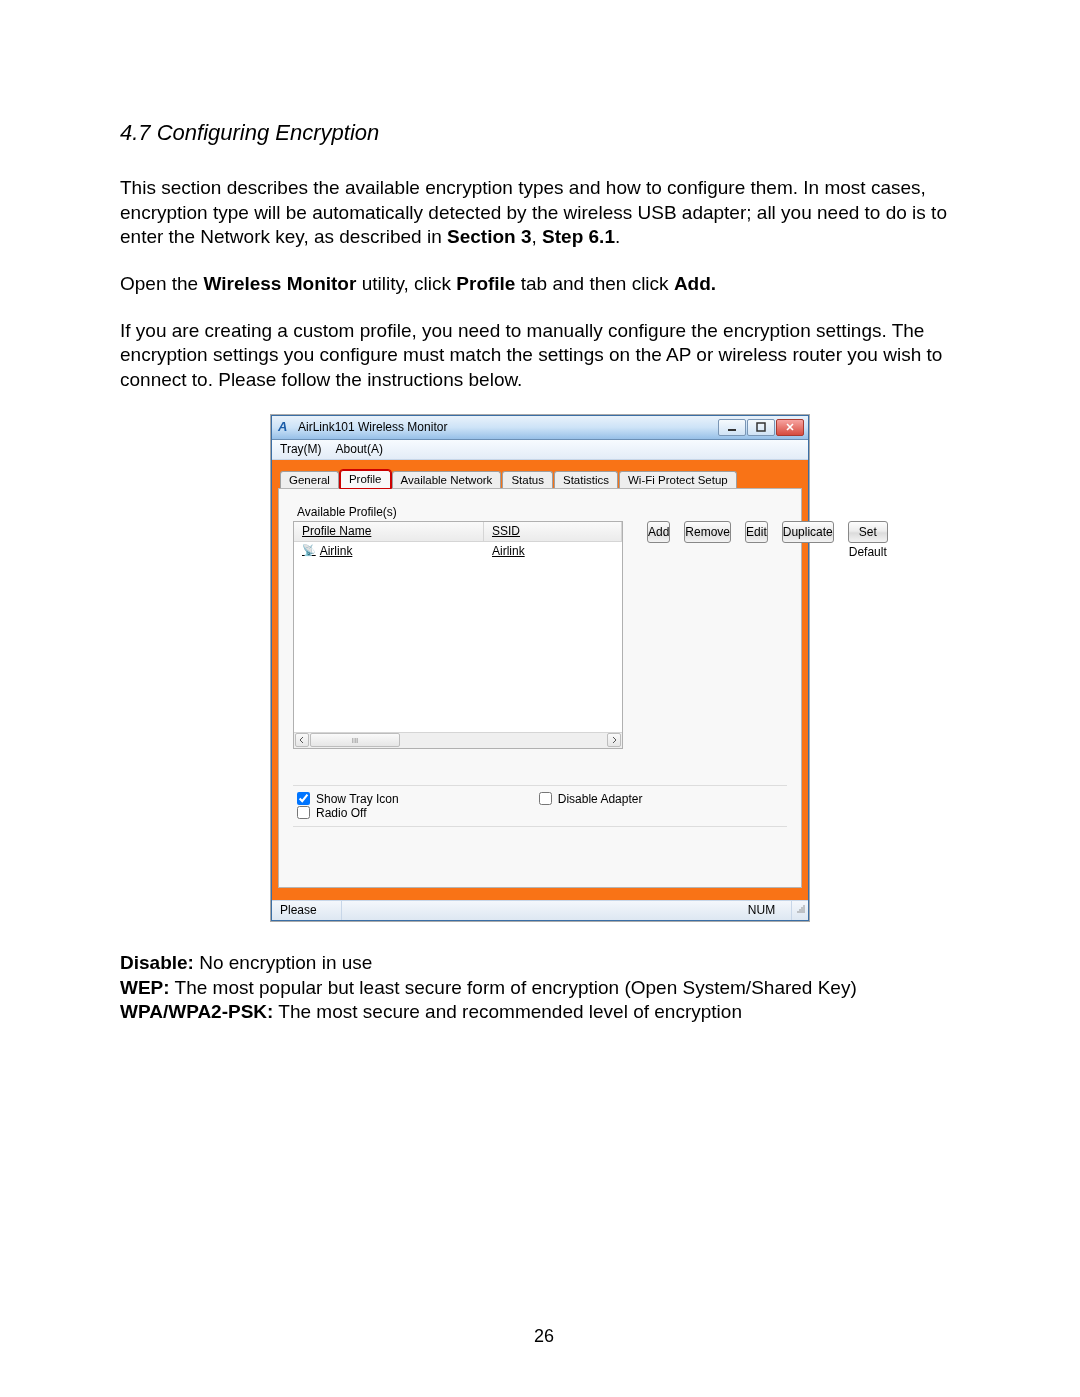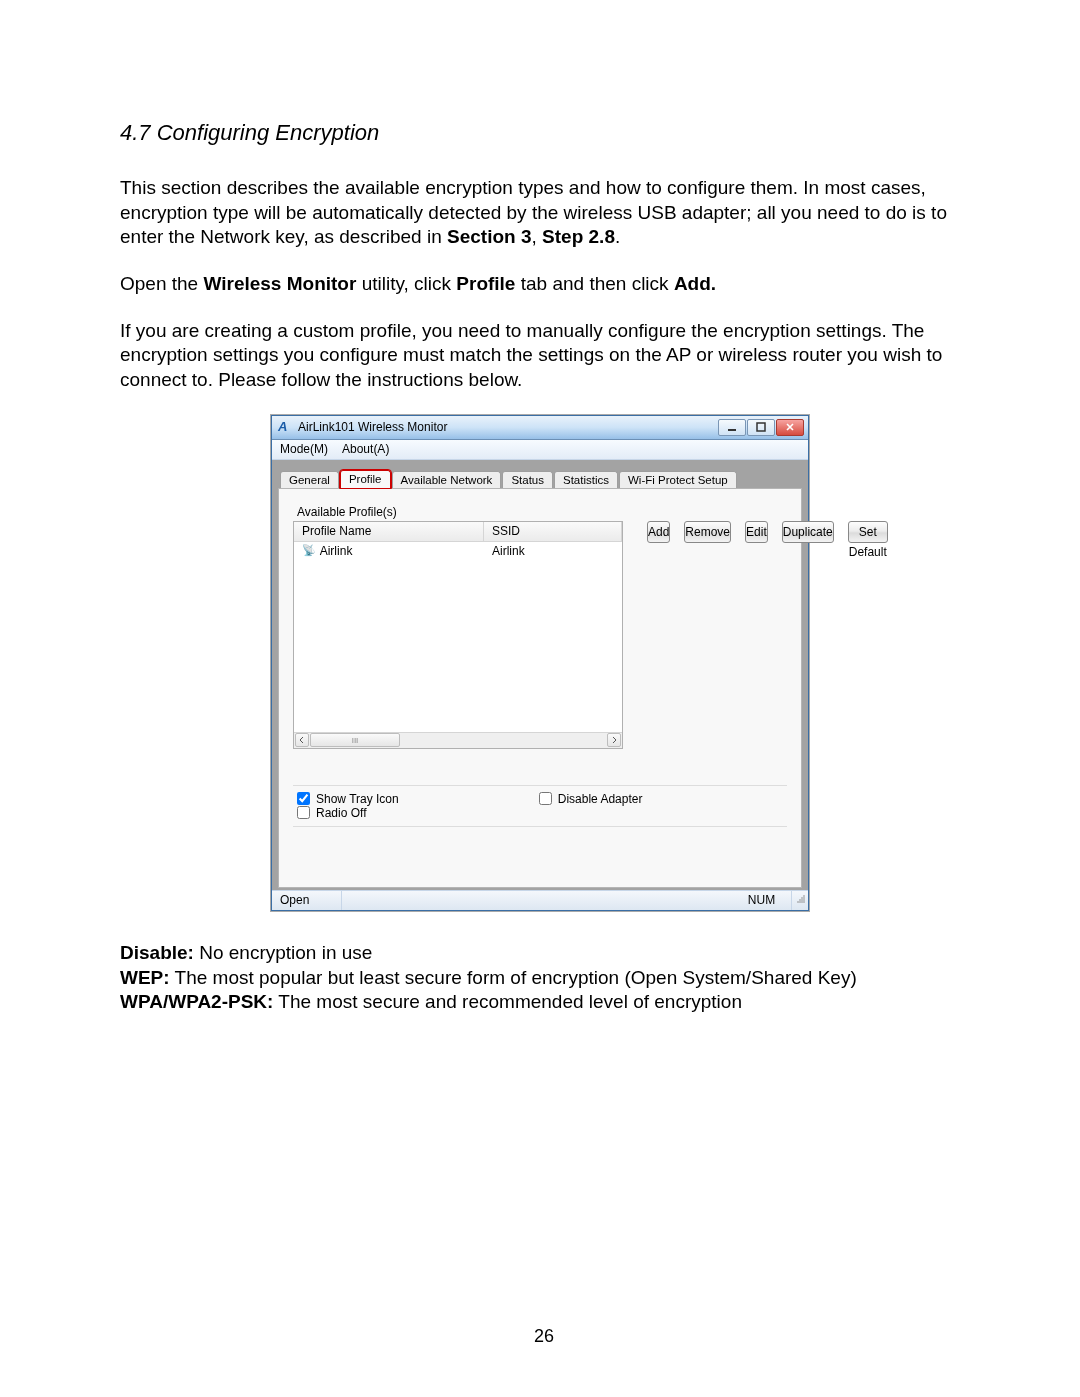--- a/index.html
+++ b/index.html
@@ -85,22 +85,22 @@
     background: linear-gradient(to bottom,#f7fbff,#e3ecf7);
     border-bottom: 1px solid #c7d6e8;
     display: flex;
     align-items: center;
     gap: 14px;
     padding: 0 8px;
   }
   .menubar span { font-size: 12px; }
 
   .client {
-    background: #a3a3a3;
-    padding: 6px 6px 2px 6px;
+    background: #f97316;
+    padding: 6px 6px 12px 6px;
   }
 
   .tabstrip {
     display: flex;
     align-items: flex-end;
     gap: 0;
     padding-left: 2px;
     height: 22px;
   }
   .tab {
@@ -134,20 +134,21 @@
     display: flex;
     gap: 24px;
   }
   .listview-wrap { flex: 1; }
   .listview {
     border: 1px solid #b0b0b0;
     background: #fff;
     height: 228px;
     position: relative;
     overflow: hidden;
+    text-decoration: underline;
   }
   .lv-header {
     display: flex;
     height: 20px;
     border-bottom: 1px solid #d5d5d5;
     background: linear-gradient(to bottom,#fafafa,#ebebeb);
   }
   .lv-col {
     border-right: 1px solid #d5d5d5;
     padding: 2px 8px;
@@ -245,21 +246,21 @@
   }
   .statusbar .grip svg{width:10px;height:10px;}
 </style>
 </head>
 <body>
 
 <div class="page">
   <h2 class="section-heading">4.7 Configuring Encryption</h2>
 
   <p class="body">
-    <span>This section describes the available encryption types and how to configure them. In most cases, encryption type will be automatically detected by the wireless USB adapter; all you need to do is to enter the Network key, as described in </span><strong>Section 3</strong><span>, </span><strong>Step 2.8</strong><span>.</span>
+    <span>This section describes the available encryption types and how to configure them. In most cases, encryption type will be automatically detected by the wireless USB adapter; all you need to do is to enter the Network key, as described in </span><strong>Section 3</strong><span>, </span><strong>Step 6.1</strong><span>.</span>
   </p>
 
   <p class="body">
     <span>Open the </span><strong>Wireless Monitor</strong><span> utility, click </span><strong>Profile</strong><span> tab and then click </span><strong>Add.</strong>
   </p>
 
   <p class="body">If you are creating a custom profile, you need to manually configure the encryption settings. The encryption settings you configure must match the settings on the AP or wireless router you wish to connect to. Please follow the instructions below.</p>
 
   <div class="app-window">
     <div class="titlebar">
@@ -280,21 +281,21 @@
         </div>
         <div class="win-btn close">
           <svg viewBox="0 0 10 10">
               <path d="M2 2 L8 8 M8 2 L2 8" stroke="#fff" stroke-width="1.6"></path>
             </svg>
         </div>
       </div>
     </div>
 
     <div class="menubar">
-      <span>Mode(M)</span>
+      <span>Tray(M)</span>
       <span>About(A)</span>
     </div>
 
     <div class="client">
       <div class="tabstrip">
         <div class="tab">General</div>
         <div class="tab active">Profile</div>
         <div class="tab">Available Network</div>
         <div class="tab">Status</div>
         <div class="tab">Statistics</div>
@@ -360,21 +361,21 @@
             <div class="checkbox-row">
               <input type="checkbox" style="">
               <span>Disable Adapter</span>
             </div>
           </div>
         </div>
       </div>
     </div>
 
     <div class="statusbar">
-      <div class="cell ready">Open</div>
+      <div class="cell ready">Please</div>
       <div class="spacer"></div>
       <div class="cell num">NUM</div>
       <div class="grip">
         <svg viewBox="0 0 10 10">
           <circle cx="8" cy="2" r="0.8" fill="#888"></circle>
             <circle cx="6" cy="4" r="0.8" fill="#888"></circle>
             <circle cx="8" cy="4" r="0.8" fill="#888"></circle>
           <circle cx="4" cy="6" r="0.8" fill="#888"></circle>
             <circle cx="6" cy="6" r="0.8" fill="#888"></circle>
             <circle cx="8" cy="6" r="0.8" fill="#888"></circle>

